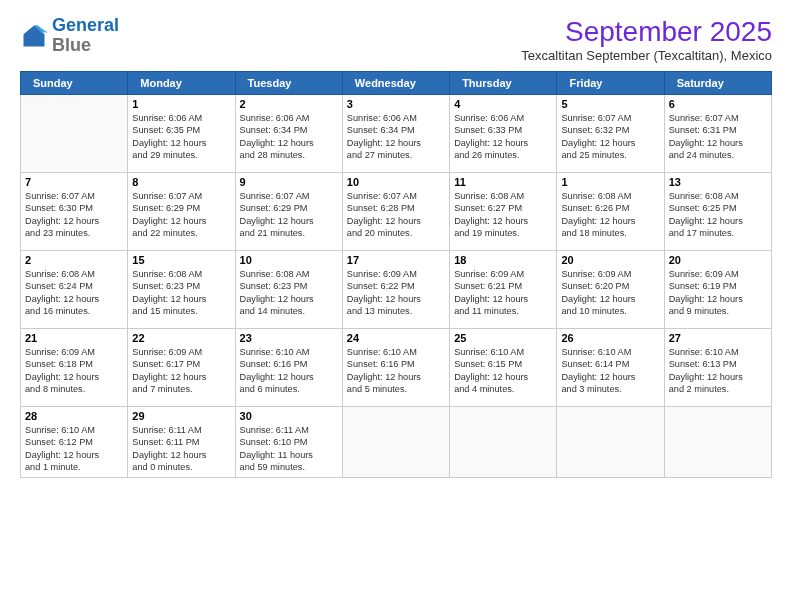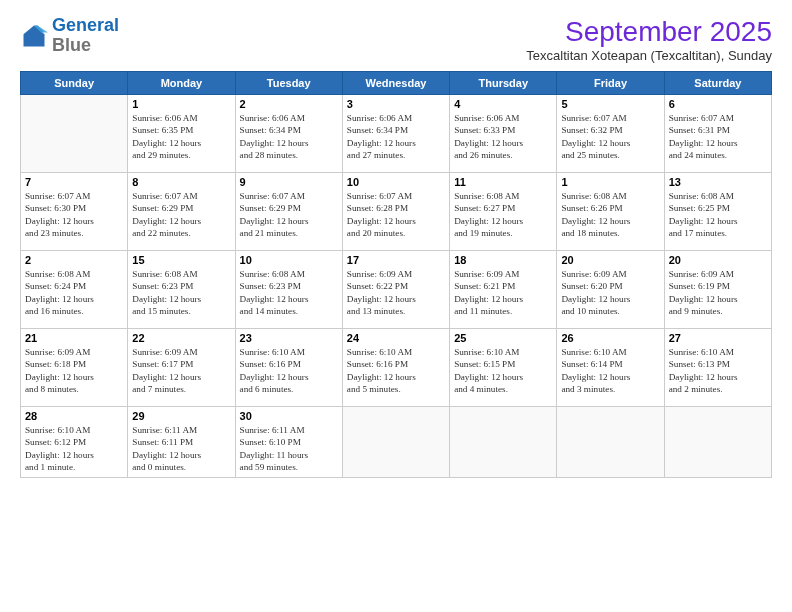--- a/index.html
+++ b/index.html
@@ -53,21 +53,21 @@
     }
     table {
       width: 100%;
       border-collapse: collapse;
       font-size: 10px;
     }
     thead th {
       background-color: #2a6db5;
       color: #fff;
       padding: 5px 12px;
-      text-align: center;
+      text-align: left;
       font-size: 11px;
       font-weight: bold;
       border: 1px solid #1a5a9a;
     }
     td {
       border: 1px solid #ccc;
       vertical-align: top;
       padding: 3px 4px;
       width: 14.28%;
       min-height: 70px;
@@ -75,21 +75,20 @@
     .day-num {
       font-weight: bold;
       font-size: 11px;
       display: block;
       margin-bottom: 2px;
     }
     .cell-info {
       color: #333;
       font-size: 9.2px;
       line-height: 1.35;
-      font-family: Liberation Serif, serif;
     }
     .empty-cell {
       background: #f9f9f9;
     }
     tr td {
       height: 78px;
     }
     .last-row td {
       height: 70px;
     }
@@ -105,21 +104,21 @@
         <polygon points="20,4 32,12 28,12 16,4" fill="#5ab4e8"></polygon>
         <polygon points="16,4 20,4 28,12 24,12" fill="#3a9ad4"></polygon>
       </svg>
       <div class="logo-text">
         <div><span>General</span></div>
         <div><span style="color:#737373;">Blue</span></div>
       </div>
     </div>
     <div class="title-area">
       <div class="month-title">September 2025</div>
-      <div class="location-title">Texcaltitan Xoteapan (Texcaltitan), Sunday</div>
+      <div class="location-title">Texcaltitan September (Texcaltitan), Mexico</div>
     </div>
   </div>
 
   <table>
     <thead>
       <tr>
       <th>Sunday</th>
           <th>Monday</th>
           <th>Tuesday</th>
           <th>Wednesday</th>

